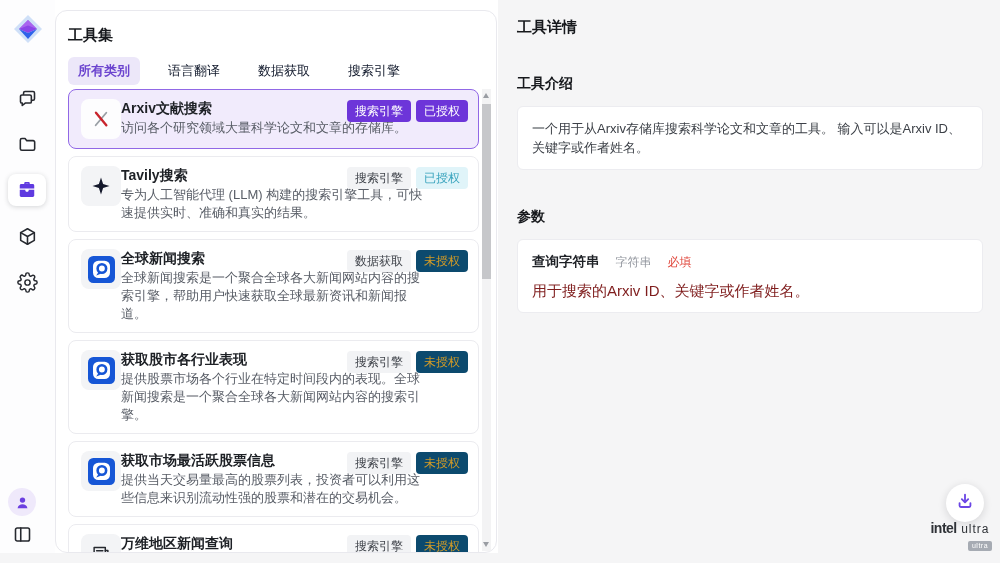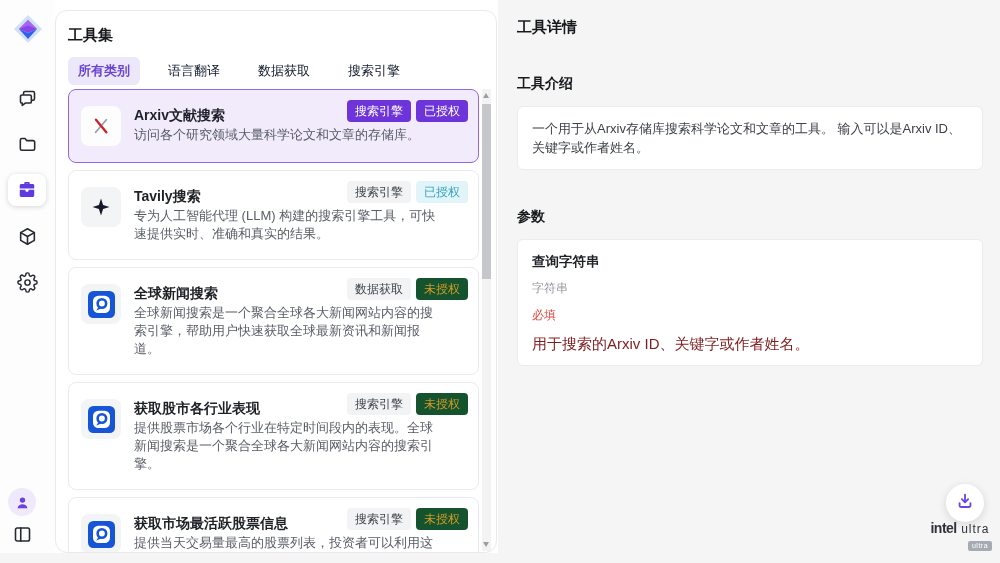--- a/index.html
+++ b/index.html
@@ -24,50 +24,50 @@
   .panel {
     position:absolute; left:55px; top:10px; width:442px; height:543px;
     background:#fff; border:1px solid #e9e9ee; border-radius:12px; overflow:hidden;
   }
   .panel-title { position:absolute; left:12px; top:15px; font-size:15px; font-weight:700; color:#17191d; }
   .tabs { position:absolute; left:12px; top:46px; display:flex; gap:18px; align-items:center; }
   .tab { font-size:13px; color:#0f172a; padding:5px 10px; border-radius:6px; cursor:pointer; white-space:nowrap; }
   .tab.active { background:#ece7f9; color:#6b44cf; font-weight:600; }
   .tool-list { position:absolute; left:12px; top:78px; width:411px; display:flex; flex-direction:column; gap:7px; }
   .tool-card {
-    position:relative; display:flex; gap:13px; padding:16px 12px;
+    position:relative; display:flex; padding:9px 12px;
     background:#fff; border:1px solid #ebebef; border-radius:8px; cursor:pointer;
   }
   .tool-card.selected { background:#f1ebfc; border:1.5px solid #9168e6; }
   .tool-icon { flex:0 0 40px; width:40px; height:40px; border-radius:8px; background:#f3f4f6;
     display:flex; align-items:center; justify-content:center; }
   .tool-card.selected .tool-icon { background:#fdfdfe; }
   .tool-name { font-size:14px; line-height:18px; font-weight:700; color:#1d2025; margin-bottom:2px; }
   .tool-desc { font-size:13px; line-height:18px; max-width:302px; color:#585d66; }
   .tool-badges { position:absolute; top:10px; right:10px; display:flex; gap:5px; }
   .badge { font-size:12px; line-height:16px; padding:3px 8px; border-radius:4px; white-space:nowrap; }
   .badge-solid { background:#6d35d9; color:#fff; }
   .badge-gray  { background:#f2f3f5; color:#41454c; }
   .badge-cyan  { background:#e0f4f9; color:#38a3bd; }
-  .badge-amber { background:#14532d; color:#d39b26; }
+  .badge-amber { background:#0c4a6e; color:#d39b26; }
 
   
   .scrollbar { position:absolute; right:5px; top:78px; bottom:1px; width:9px; background:#f3f3f4; }
   .sb-thumb { position:absolute; left:0; top:15px; width:9px; height:175px; background:#c6c7ca; }
   .sb-arrow { position:absolute; left:1px; width:0; height:0; border-left:3.5px solid transparent; border-right:3.5px solid transparent; }
   .sb-up { top:4px; border-bottom:5px solid #9a9da3; }
   .sb-down { bottom:4px; border-top:5px solid #9a9da3; }
 
   
   .detail { position:absolute; left:517px; top:0; width:466px; }
   .detail-title { font-size:15px; font-weight:700; color:#17191d; margin-top:18px; }
   .section-heading { font-size:14px; font-weight:700; color:#17191d; margin-top:38px; }
   .white-box { background:#fff; border:1px solid #ececf0; border-radius:6px; padding:12px 14px; margin-top:13px;
     font-size:13px; line-height:19px; color:#3c4047; }
-  .param-row { display:flex; align-items:baseline; gap:8px;flex-direction:column; }
+  .param-row { display:flex; align-items:baseline; gap:16px; }
   .param-name { font-size:13.5px; font-weight:700; color:#1d2025; }
   .param-type { font-size:12px; color:#90949c; }
   .param-required { font-size:12px; color:#e0473c; }
   .param-desc { margin-top:9px; font-size:15px; color:#7f1d1d; }
 
   
   .fab { position:absolute; left:946px; top:484px; width:38px; height:38px; border-radius:50%;
     background:#fff; box-shadow:0 2px 8px rgba(20,24,30,.14); display:flex; align-items:center; justify-content:center; cursor:pointer; }
   .intel { position:absolute; left:922px; top:521px; width:76px; text-align:center; line-height:13px; }
   .intel-word { font-size:14px; font-weight:700; letter-spacing:-.5px; color:#2f3237; }

